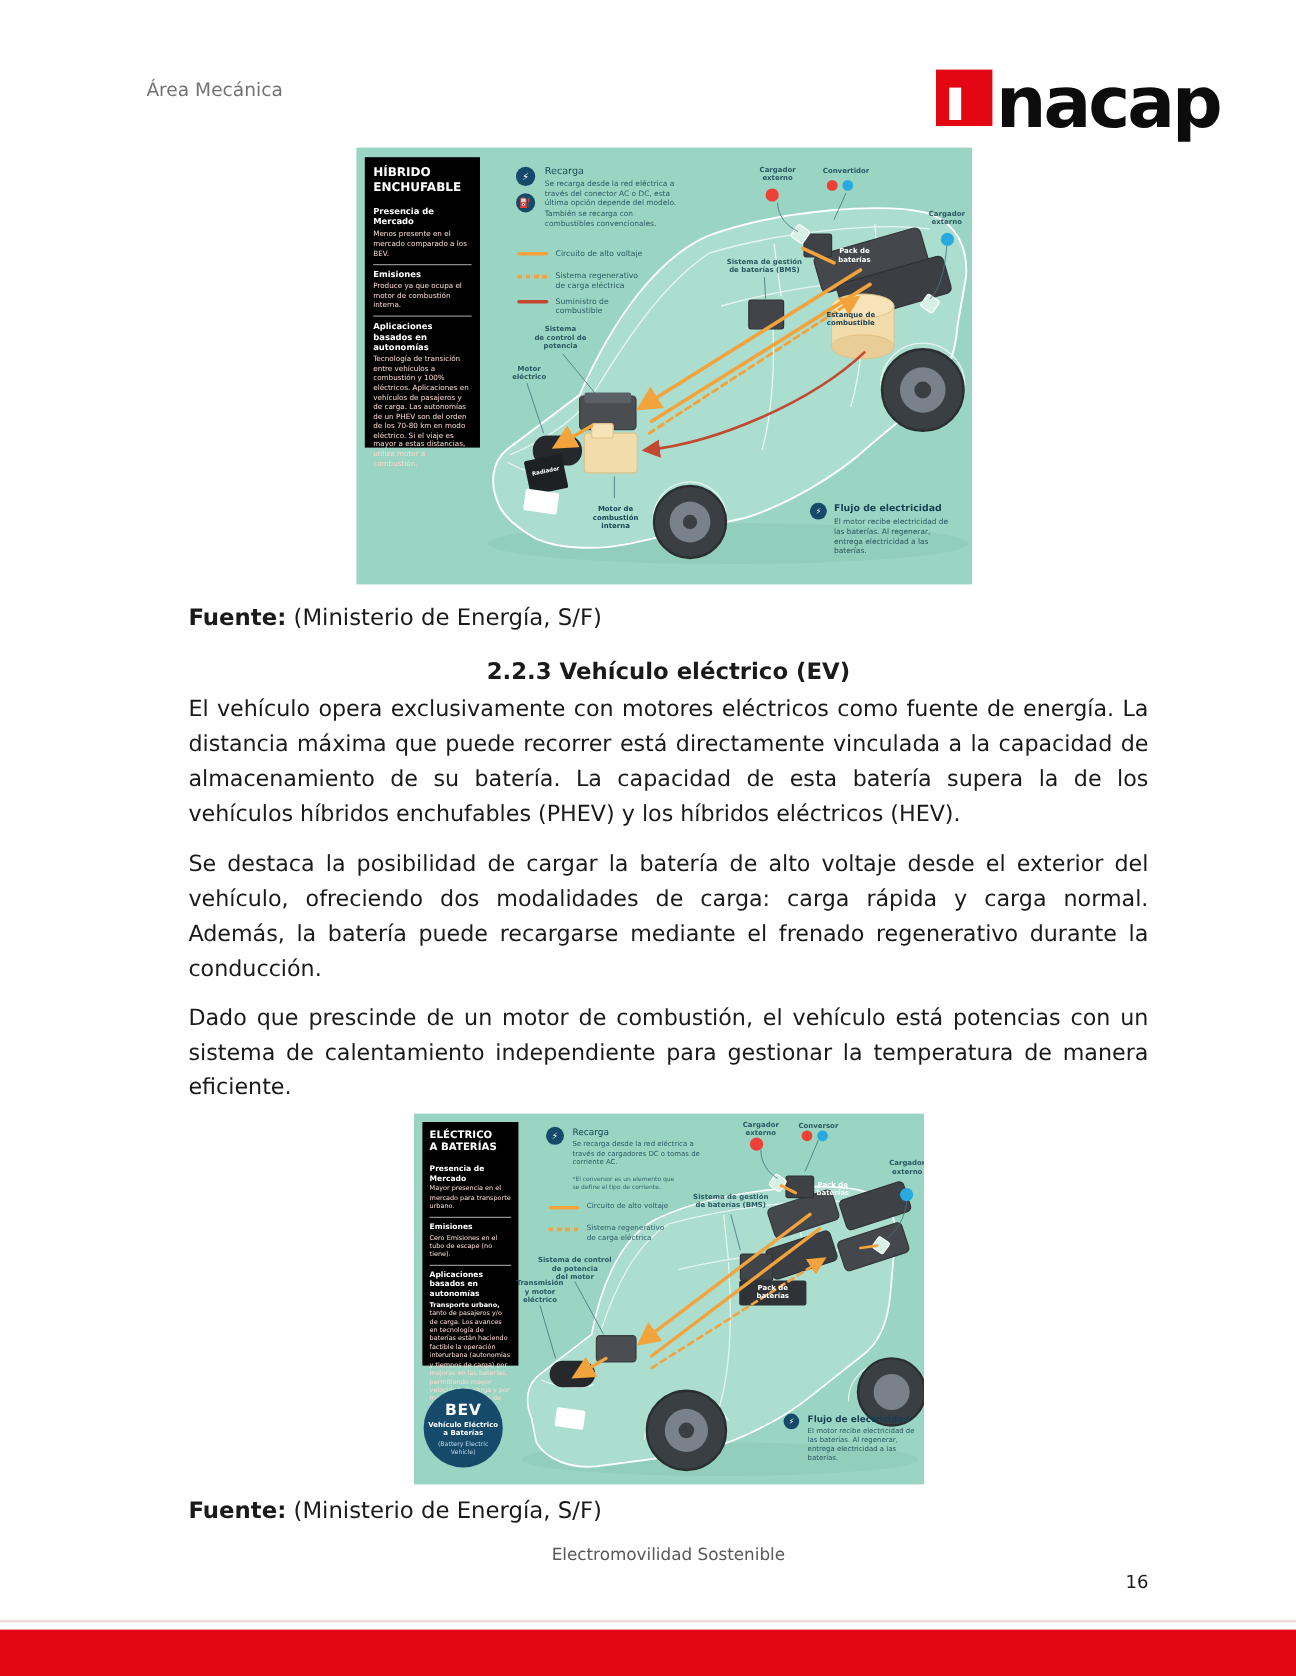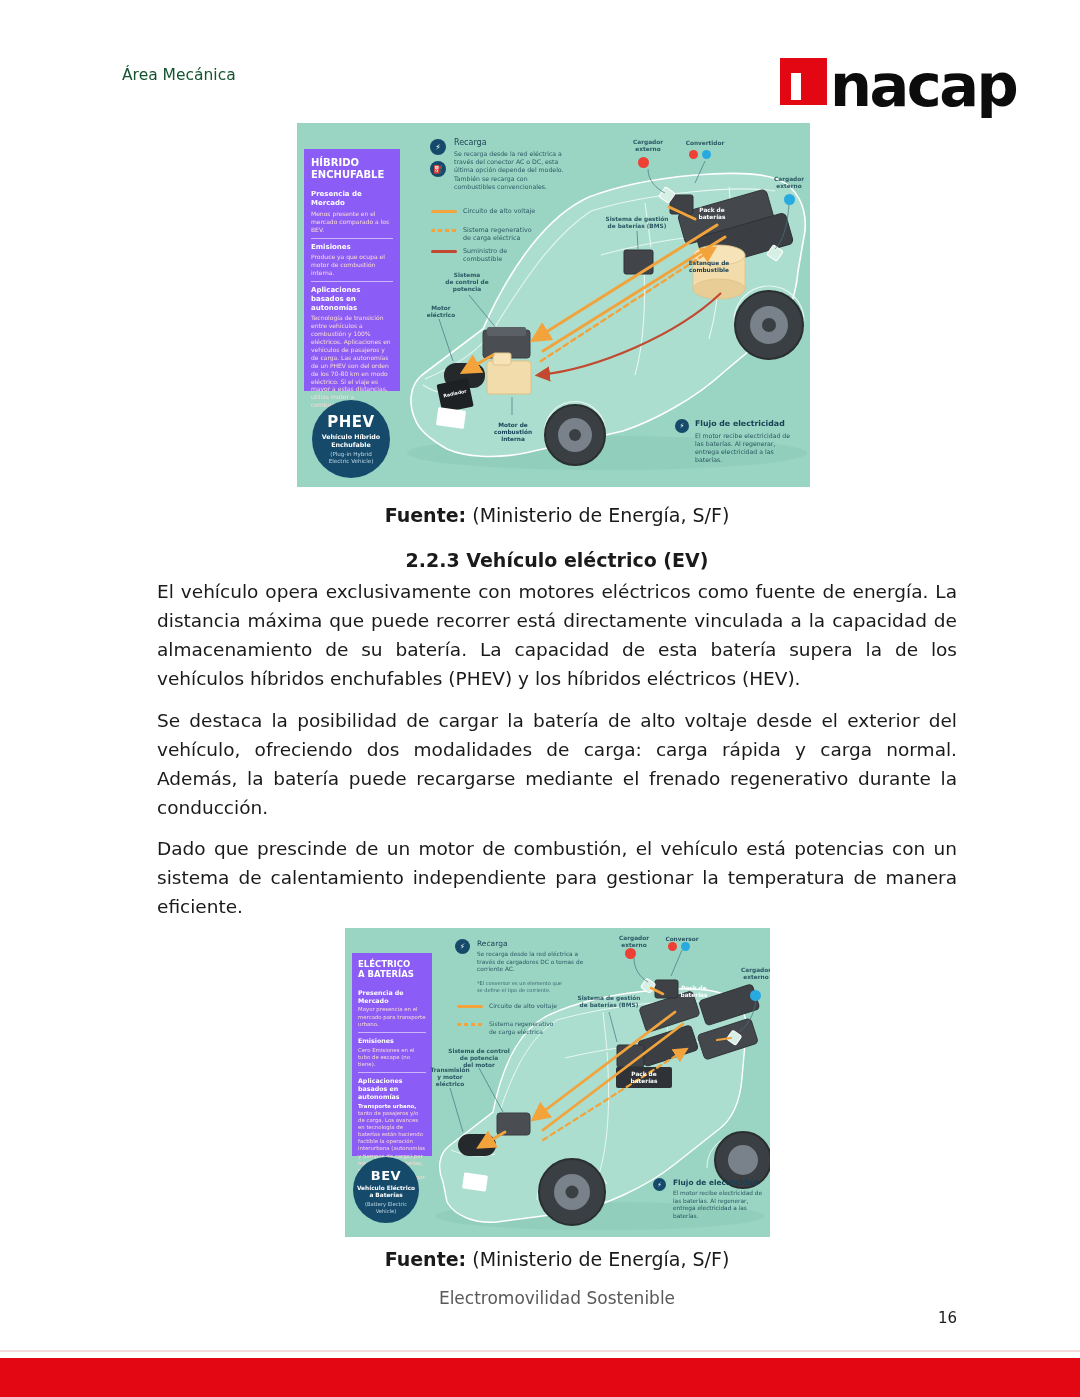--- a/index.html
+++ b/index.html
@@ -1,43 +1,43 @@
 <!DOCTYPE html>
 <html><head>
 <meta charset="utf-8">
 <style>
   html,body{margin:0;padding:0;}
   body{width:1080px;height:1397px;position:relative;background:#ffffff;
        font-family:"DejaVu Sans", sans-serif;color:#1a1a1a;overflow:hidden;}
   .abs{position:absolute;}
 
   
-  .area-label{left:122px;top:66px;font-size:15.5px;color:#14532d;}
+  .area-label{left:122px;top:66px;font-size:15.5px;color:#737373;}
   .logo{left:780px;top:57px;display:flex;align-items:flex-end;height:48px;}
   .logo-i{position:relative;width:47px;height:47px;background:#E30613;flex:0 0 auto;}
   .logo-stem{position:absolute;left:11px;top:15px;width:10px;height:27px;background:#fff;}
   .logo-word{font-size:59px;line-height:38px;font-weight:bold;color:#0c0c0c;letter-spacing:-2.5px;margin-left:3px;}
 
   
-  .caption{left:157px;width:800px;text-align:center;font-size:19px;}
+  .caption{left:157px;width:800px;font-size:19px;}
   .caption b{font-weight:bold;}
   .heading{left:157px;width:800px;font-size:19px;font-weight:bold;}
   .para{left:157px;width:800px;font-size:18.5px;line-height:29px;text-align:justify;}
-  .footer-course{left:157px;width:800px;text-align:center;font-size:17px;color:#595959;}
+  .footer-course{left:157px;width:800px;text-align:center;font-size:14px;color:#595959;}
   .page-num{left:157px;width:800px;text-align:right;font-size:15px;color:#1a1a1a;}
   .pink-hairline{left:0;top:1350px;width:1080px;height:2px;background:#f2dadb;}
   .red-bar{left:0;top:1358px;width:1080px;height:39px;background:#E30613;}
 
   
   .ig{background:#9AD4C2;overflow:hidden;}
   #ig-phev{left:297px;top:123px;width:513px;height:364px;}
   #ig-bev{left:345px;top:928px;width:425px;height:309px;}
   .ig svg{position:absolute;left:0;top:0;}
 
-  .red-panel{position:absolute;background:#8b5cf6;color:#fff;box-sizing:border-box;padding:8px 7px;margin-top:18px;}
+  .red-panel{position:absolute;background:#000000;color:#fff;box-sizing:border-box;padding:8px 7px;}
   #ig-phev .red-panel{left:7px;top:8px;width:96px;height:242px;}
   #ig-bev  .red-panel{left:7px;top:7px;width:80px;height:203px;padding:6px 6px;}
   .rp-title{font-weight:bold;line-height:1.22;white-space:pre-line;margin-bottom:5px;}
   #ig-phev .rp-title{font-size:10px;}
   #ig-bev  .rp-title{font-size:8.5px;}
   .rp-sec{padding-top:4px;margin-top:4px;}
   .rp-sec + .rp-sec{border-top:1px solid rgba(255,255,255,.55);}
   .rp-h{font-weight:bold;line-height:1.25;margin-bottom:2px;}
   .rp-b{line-height:1.32;color:#FBDAD4;}
   #ig-phev .rp-h{font-size:7px;} #ig-phev .rp-b{font-size:6px;}
@@ -193,27 +193,20 @@
     <div class="rp-sec">
       <div class="rp-h">Emisiones</div>
       <div class="rp-b">Produce ya que ocupa el motor de combustión interna.</div>
     </div>
     <div class="rp-sec">
       <div class="rp-h">Aplicaciones basados en autonomías</div>
       <div class="rp-b">Tecnología de transición entre vehículos a combustión y 100% eléctricos. Aplicaciones en vehículos de pasajeros y de carga. Las autonomías de un PHEV son del orden de los 70-80 km en modo eléctrico. Si el viaje es mayor a estas distancias, utiliza motor a combustión.</div>
     </div>
   </div>
 
-  <div class="badge">
-    <div class="badge-acr">PHEV</div>
-    <div class="badge-name">Vehículo Híbrido
-Enchufable</div>
-    <div class="badge-eng">(Plug-in Hybrid
-Electric Vehicle)</div>
-  </div>
 
   <div class="lg-icon" style="left:133px;top:16px;width:16px;height:16px;font-size:8px;">
       <span>⚡</span>
     </div>
   <div class="lg-icon" style="left:133px;top:38px;width:16px;height:16px;font-size:8px;">
       <span>⛽</span>
     </div>
   <div class="lg-title" style="left:157px;top:15px;">Recarga</div>
   <div class="lg-body" style="left:157px;top:27px;width:110px;">Se recarga desde la red eléctrica a través del conector AC o DC, esta última opción depende del modelo. También se recarga con combustibles convencionales.</div>
   <div class="lg-item" style="left:134px;top:84px;">

